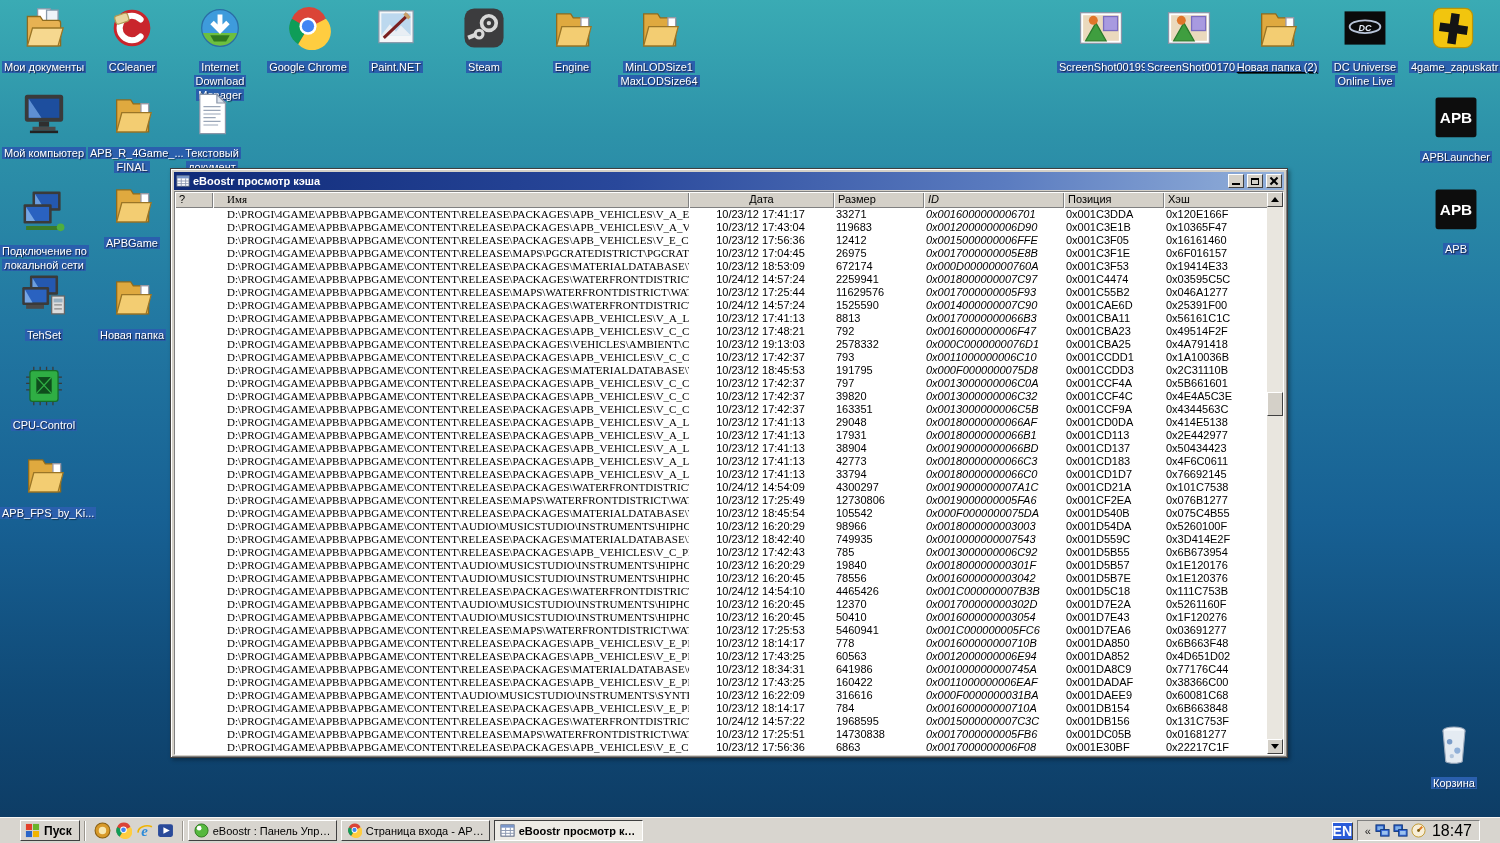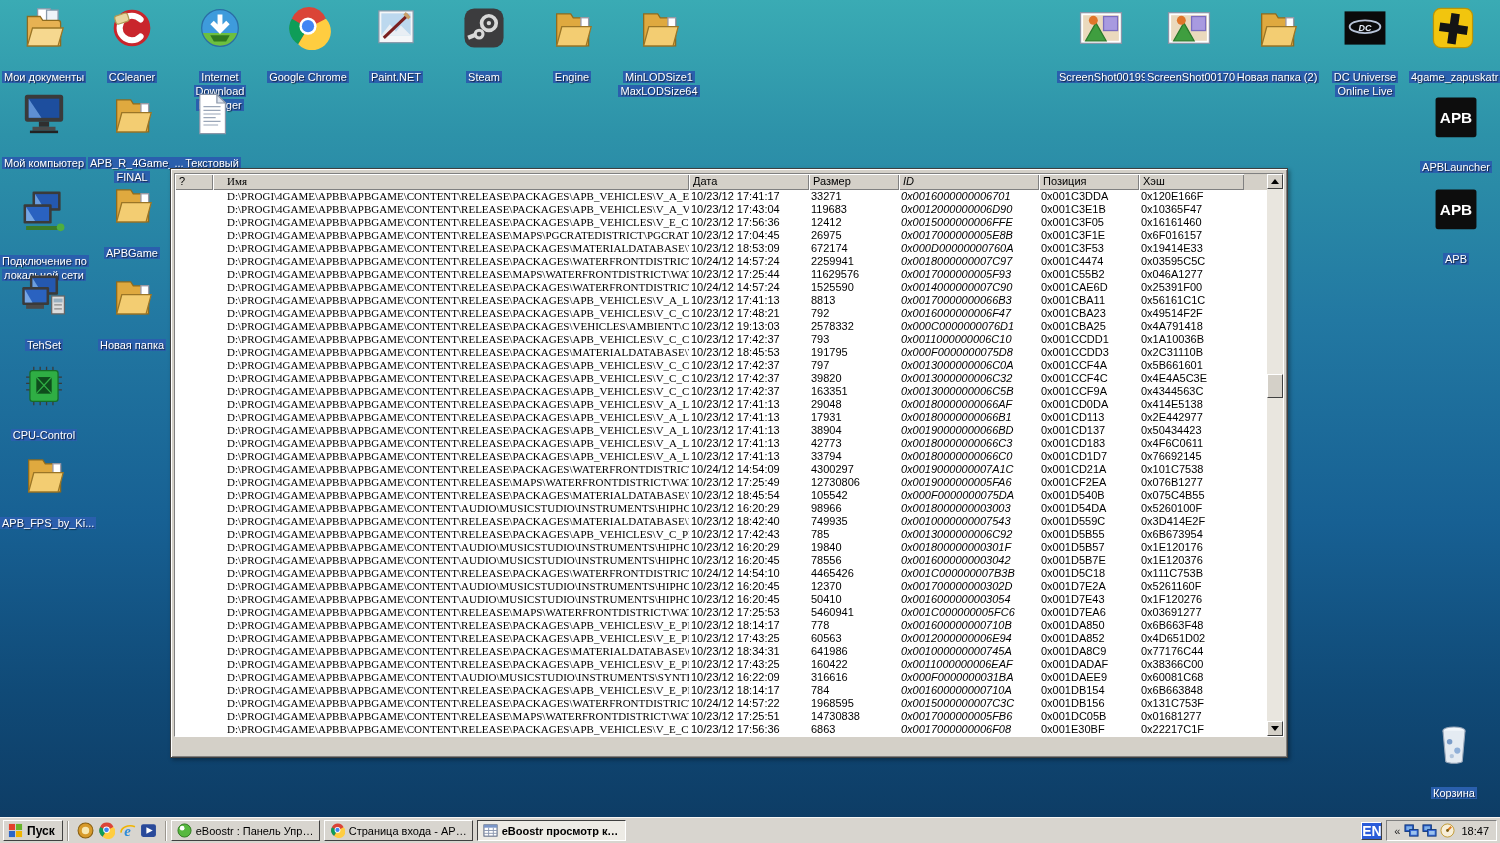--- a/index.html
+++ b/index.html
@@ -10,21 +10,21 @@
     background:#0e3d66;
   }
   
   .desktop {
     position:absolute; inset:0;
     background:linear-gradient(180deg,#3aabb4 0%,#2d92a9 16%,#2278a2 38%,#176093 62%,#104a77 82%,#0d3a62 100%);
   }
   .dicon { position:absolute; width:88px; text-align:center; z-index:1; cursor:default; }
   .dicon-img { width:46px; height:44px; margin:0 auto; }
   .dicon-img svg { width:100%; height:100%; display:block; }
-  .dicon-lbl { margin-top:20px; font-size:11px; line-height:14px; color:#fff; white-space:pre-line; }
+  .dicon-lbl { margin-top:10px; font-size:11px; line-height:14px; color:#fff; white-space:pre-line; }
   .dicon-lbl span { background:#2a5fad; padding:0 2px; box-decoration-break:clone; -webkit-box-decoration-break:clone; text-shadow:1px 1px 1px rgba(0,0,0,.65); }
 
   
   .window {
     position:absolute; left:170px; top:168px; width:1118px; height:590px;
     background:#d4d0c8; z-index:5;
     border:1px solid #404040;
     box-shadow: inset 1px 1px 0 #fff, inset -1px -1px 0 #808080, 2px 2px 4px rgba(0,0,0,.35);
     padding:3px;
   }
@@ -57,21 +57,21 @@
   .hcell {
     font-size:11px; line-height:14px; padding:0 4px; white-space:nowrap; overflow:hidden;
     background:#d4d0c8; color:#000;
     box-shadow: inset 1px 1px 0 #fff, inset -1px -1px 0 #808080;
   }
   .rows { width:1094px; height:546px; overflow:hidden; background:#fff; }
   .trow { display:flex; height:13px; line-height:13px; }
   .tcell { font-size:11px; white-space:nowrap; overflow:hidden; color:#000; padding:0 4px 0 2px; }
   .c0 { width:38px; }
   .c1 { width:476px; padding-left:14px;font-family:Liberation Serif, serif; }
-  .c2 { width:120px; }
+  .c2 { width:145px;text-align:center; }
   .c3 { width:90px; }
   .c4 { width:140px;font-style:italic; }
   .c5 { width:100px; }
   .c6 { width:105px; }
 
   .vscroll { position:absolute; right:0; top:0; bottom:0; width:16px; background:#e9e6df; }
   .sbtn {
     width:16px; height:15px; background:#d4d0c8;
     border:1px solid; border-color:#fff #404040 #404040 #fff;
     display:flex; align-items:center; justify-content:center;
@@ -81,21 +81,21 @@
   .tri-down { width:0; height:0; border-left:4px solid transparent; border-right:4px solid transparent; border-top:5px solid #000; }
   .sthumb {
     position:absolute; left:0; top:200px; width:16px; height:24px; background:#d4d0c8;
     border:1px solid; border-color:#fff #404040 #404040 #fff;
   }
 
   
   .taskbar {
     position:absolute; left:0; right:0; bottom:0; height:26px; z-index:10;
     background:#d8d5cf; border-top:1px solid #f7f6f4;
-    display:flex; align-items:center; gap:4px; padding:2px 3px;
+    display:flex; align-items:center; gap:4px; padding:2px 20px;
   }
   .startbtn {
     height:21px; flex:none; display:flex; align-items:center; gap:4px; padding:0 7px 0 4px;
     background:#d8d5cf; border:1px solid; border-color:#fff #404040 #404040 #fff;
     font-size:12px; font-weight:bold; color:#000;
   }
   .startbtn svg { width:15px; height:15px; }
   .tb-sep { width:2px; height:20px; flex:none; border-left:1px solid #9a968e; border-right:1px solid #fff; }
   .ql { display:flex; align-items:center; gap:4px; padding:0 4px; flex:none; }
   .qlicon { width:17px; height:17px; }
@@ -115,21 +115,21 @@
     display:flex; align-items:center; justify-content:center;
     border:1px solid; border-color:#fff #404040 #404040 #fff;
   }
   .trayinset {
     height:21px; display:flex; align-items:center; gap:4px; padding:0 7px;
     border:1px solid; border-color:#808080 #fff #fff #808080;
   }
   .chev { font-size:11px; color:#222; }
   .trayico { width:15px; height:15px; }
   .trayico svg { width:100%; height:100%; }
-  .clock { font-size:11px; color:#000; padding-left:2px; }
+  .clock { font-size:16px; color:#000; padding-left:2px; }
 </style>
 </head>
 <body>
 
 <div class="desktop">
   <div>
       <div class="dicon" style="left: 0px; top: 6px;">
         <div class="dicon-img">
           <svg viewBox="0 0 36 34">
             <rect x="13" y="2" width="10" height="12" fill="#fff" stroke="#8899aa"></rect>
@@ -349,21 +349,21 @@
           <svg viewBox="0 0 36 30">
             <rect x="2" y="3" width="32" height="24" fill="#fff" stroke="#8a96a8"></rect>
             <rect x="4" y="5" width="28" height="20" fill="#ead9bd"></rect>
             <rect x="20" y="6" width="11" height="11" fill="#a89ae0" stroke="#7a6cc0"></rect>
             <path d="M6 25L14 11l8 14z" fill="#3f9e3f" stroke="#2a7a2a"></path>
             <circle cx="12" cy="9" r="3.5" fill="#e0762a"></circle>
           </svg>
         </div>
         <div class="dicon-lbl"><span>ScreenShot00170</span></div>
       </div>
-      <div class="dicon" style="left: 1233px; top: 6px;">
+      <div class="dicon" style="left: 1233px; top: 6px; text-decoration: underline;">
         <div class="dicon-img">
           <svg viewBox="0 0 36 34">
             <path d="M6 6h11l2 3h10a2 2 0 0 1 2 2v20H6z" fill="#dfa93f" stroke="#8d6b1f"></path>
             <rect x="25" y="9" width="6" height="9" fill="#fff" stroke="#99a"></rect>
             <path d="M6 31l4-15h23l-4 15z" fill="#f3cd72" stroke="#9a7526"></path>
           </svg>
         </div>
         <div class="dicon-lbl"><span>Новая папка (2)</span></div>
       </div>
       <div class="dicon" style="left: 1321px; top: 6px;">
@@ -412,20 +412,37 @@
             <circle cx="14" cy="18" r="2.5" fill="#7a9cc8"></circle>
             <circle cx="21" cy="26" r="2.8" fill="#90b0d8"></circle>
             <circle cx="16" cy="31" r="2" fill="#b0c4dc"></circle>
           </svg>
         </div>
         <div class="dicon-lbl"><span>Корзина</span></div>
       </div>
     </div>
 
   <div class="window">
+    <div class="titlebar">
+      <span class="titlebar-icon"><svg viewBox="0 0 16 16">
+            <rect x="1" y="2" width="14" height="12" fill="#fff" stroke="#4a5a78"></rect>
+            <rect x="1" y="2" width="14" height="3" fill="#7a96c8"></rect>
+            <path d="M1 8h14M1 11h14M6 5v9M11 5v9" stroke="#8a96b0"></path>
+          </svg></span>
+      <span class="title-text">eBoostr просмотр кэша</span>
+      <span class="tb-btn">
+          <span class="glyph-min"></span>
+        </span>
+      <span class="tb-btn">
+          <span class="glyph-max"></span>
+        </span>
+      <span class="tb-btn">
+          <span class="glyph-close"></span>
+        </span>
+    </div>
     <div class="client">
       <div class="hrow">
           <div class="hcell c0">?</div>
           <div class="hcell c1">Имя</div>
           <div class="hcell c2">Дата</div>
           <div class="hcell c3">Размер</div>
           <div class="hcell c4">ID</div>
           <div class="hcell c5">Позиция</div>
           <div class="hcell c6">Хэш</div>
         </div>

